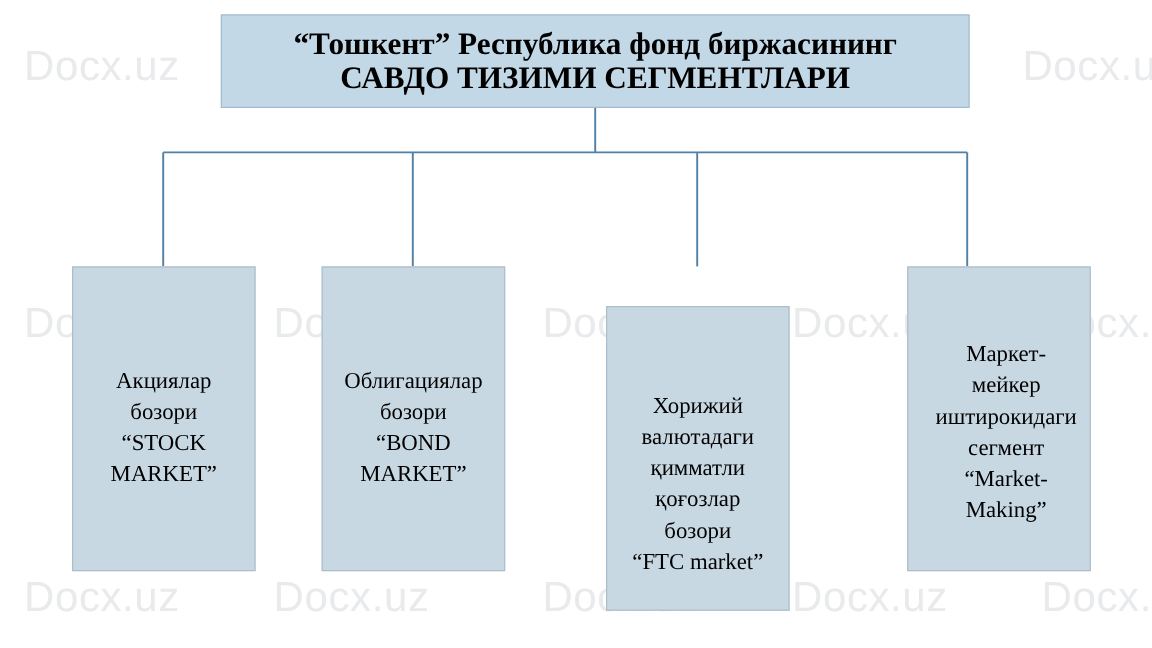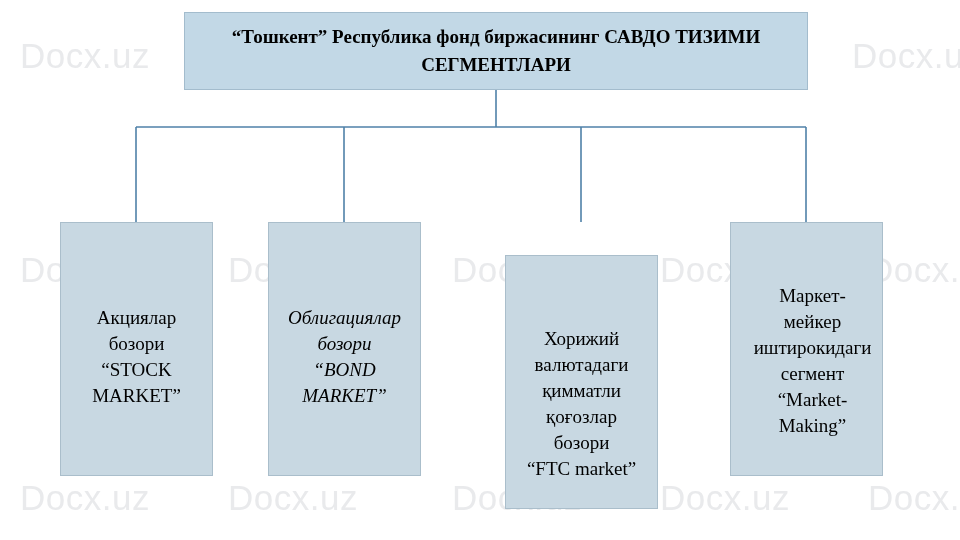--- a/index.html
+++ b/index.html
@@ -63,21 +63,21 @@
     left: 184px;
     top: 12px;
     width: 624px;
     height: 78px;
     background: #c2d8e6;
     border: 1px solid #a3bccd;
   }
   .node.root .node-text {
     font-family: "Liberation Serif", serif;
     font-weight: bold;
-    font-size: 19px;
+    font-size: 26px;
     line-height: 28px;
     color: #000000;
     padding: 0 14px;
   }
 
   .node.leaf {
     width: 153px;
     top: 222px;
     height: 254px;
     background: #c8d8e2;
@@ -85,23 +85,23 @@
   }
   .node.leaf .node-text {
     font-family: "Liberation Serif", serif;
     font-size: 19px;
     line-height: 26px;
     color: #000000;
     padding: 0 6px;
   }
 
   .leaf-0 { left: 60px; }
-  .leaf-1 { left: 268px; font-style: italic; }
+  .leaf-1 { left: 268px; }
   .leaf-2 { left: 505px; margin-top: 33px; }
-  .leaf-3 { left: 730px; padding-left: 12px; }
+  .leaf-3 { left: 756px; padding-left: 12px; }
 
   
   .leaf-0 .node-text,
   .leaf-1 .node-text { transform: translateY(8px); }
   .leaf-2 .node-text { transform: translateY(22px); }
   .leaf-3 .node-text { transform: translateY(12px); }
 </style>
 </head>
 <body>
 

